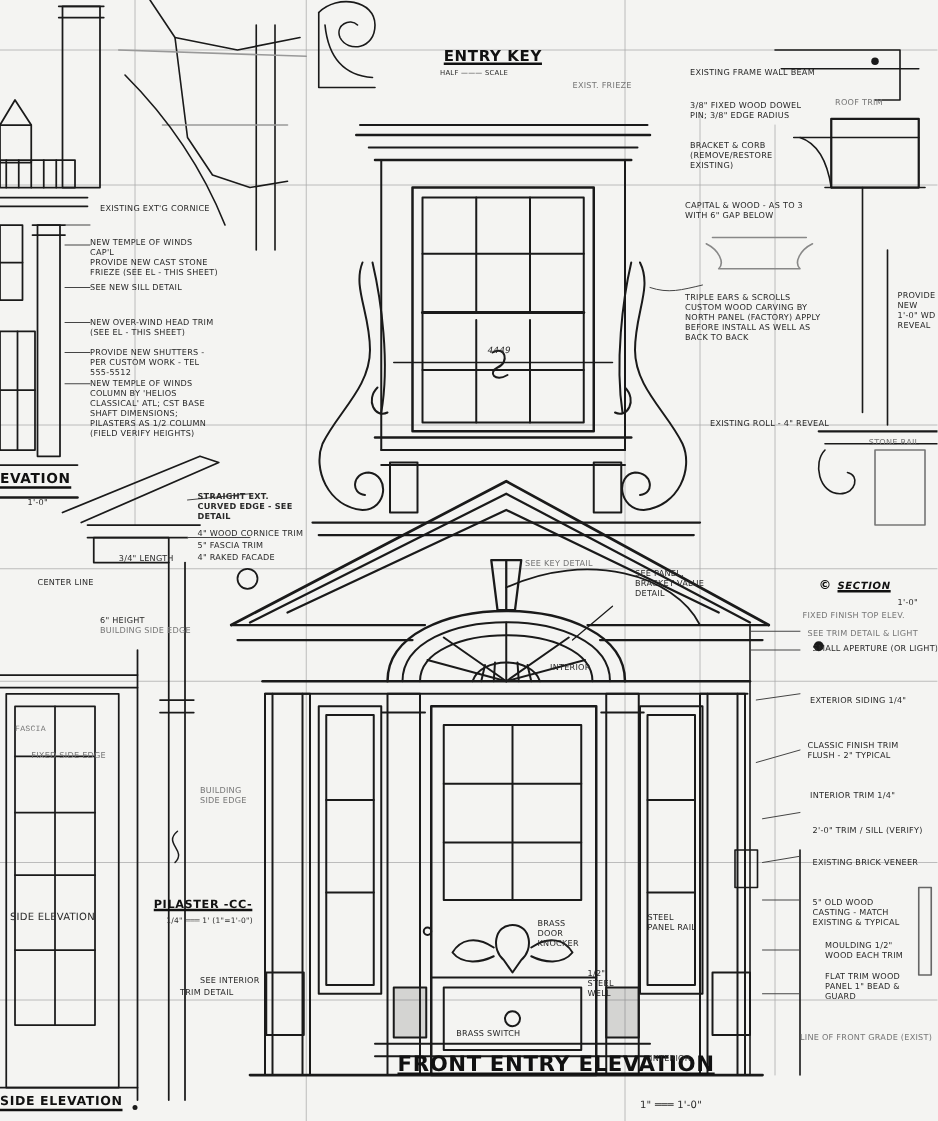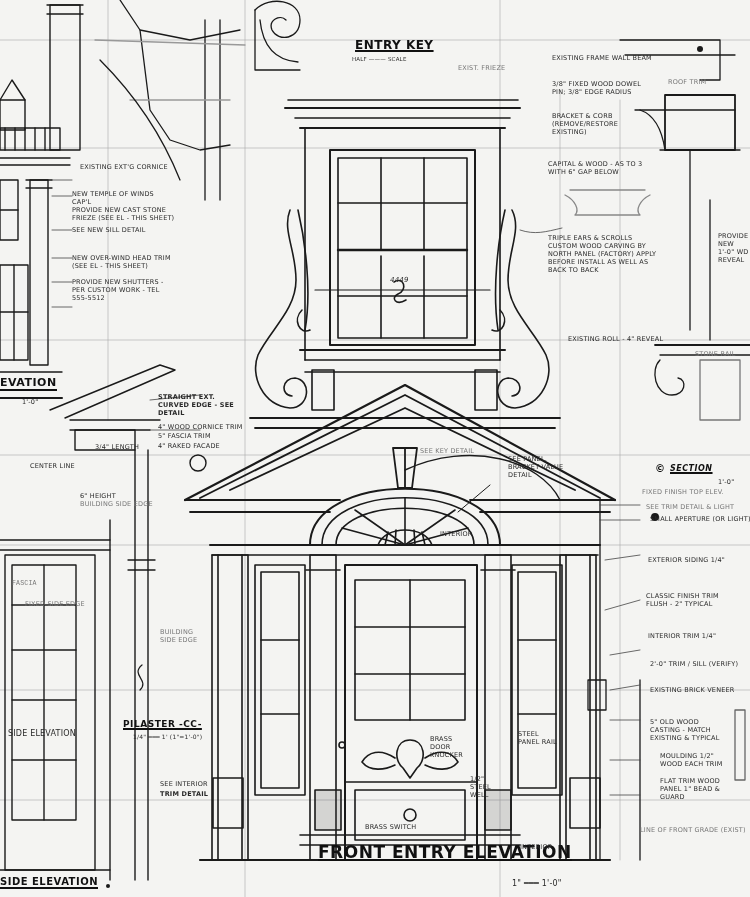--- a/index.html
+++ b/index.html
@@ -294,20 +294,21 @@
 <div class="lbl" style="left:718px;top:478px;">1'-0"</div>
 
 <div class="lbl" style="left:390px;top:232px;font-size:7px;font-style:italic;margin-top:44px;">4449</div>
 
 <div class="lbl" style="left:80px;top:163px;">EXISTING EXT'G CORNICE</div>
 <div class="lbl" style="left:72px;top:190px;width:100px;white-space:normal;">NEW TEMPLE OF WINDS CAP'L</div>
 <div class="lbl" style="left:72px;top:206px;width:105px;white-space:normal;">PROVIDE NEW CAST STONE FRIEZE (SEE EL - THIS SHEET)</div>
 <div class="lbl" style="left:72px;top:226px;">SEE NEW SILL DETAIL</div>
 <div class="lbl" style="left:72px;top:254px;width:105px;white-space:normal;">NEW OVER-WIND HEAD TRIM (SEE EL - THIS SHEET)</div>
 <div class="lbl" style="left:72px;top:278px;width:105px;white-space:normal;">PROVIDE NEW SHUTTERS - PER CUSTOM WORK - TEL 555-5512</div>
+<div class="lbl" style="left:72px;top:303px;width:108px;white-space:normal;">NEW TEMPLE OF WINDS COLUMN BY 'HELIOS CLASSICAL' ATL; CST BASE SHAFT DIMENSIONS; PILASTERS AS 1/2 COLUMN (FIELD VERIFY HEIGHTS)</div>
 
 <div class="lbl" style="left:158px;top:393px;width:80px;white-space:normal;font-weight:bold;">STRAIGHT EXT. CURVED EDGE - SEE DETAIL</div>
 <div class="lbl" style="left:158px;top:423px;">4" WOOD CORNICE TRIM</div>
 <div class="lbl" style="left:158px;top:432px;">5" FASCIA TRIM</div>
 <div class="lbl" style="left:158px;top:442px;">4" RAKED FACADE</div>
 <div class="lbl" style="left:95px;top:443px;">3/4" LENGTH</div>
 <div class="lbl" style="left:80px;top:492px;">6" HEIGHT</div>
 <div class="lbl" style="left:30px;top:462px;">CENTER LINE</div>
 <div class="lbl faint" style="left:160px;top:628px;width:45px;white-space:normal;">BUILDING SIDE EDGE</div>
 
@@ -343,15 +344,15 @@
 <div class="lbl" style="left:518px;top:730px;width:40px;white-space:normal;">STEEL PANEL RAIL</div>
 <div class="lbl" style="left:470px;top:775px;width:32px;white-space:normal;">1/2" STEEL WELL</div>
 <div class="lbl" style="left:365px;top:823px;">BRASS SWITCH</div>
 <div class="lbl" style="left:520px;top:843px;">INTERIOR</div>
 
 <div class="lbl" style="left:8px;top:730px;font-size:8px;">SIDE ELEVATION</div>
 <div class="lbl faint" style="left:12px;top:580px;font-family:Liberation Mono, monospace;">FASCIA</div>
 <div class="lbl faint" style="left:25px;top:600px;">FIXED SIDE EDGE</div>
 <div class="lbl faint" style="left:80px;top:500px;">BUILDING SIDE EDGE</div>
 <div class="lbl" style="left:160px;top:780px;">SEE INTERIOR</div>
-<div class="lbl" style="left:160px;top:790px;font-weight:bold;">TRIM DETAIL</div>
+<div class="lbl" style="left:144px;top:790px;">TRIM DETAIL</div>
 
 </div>
 
 </body></html>

